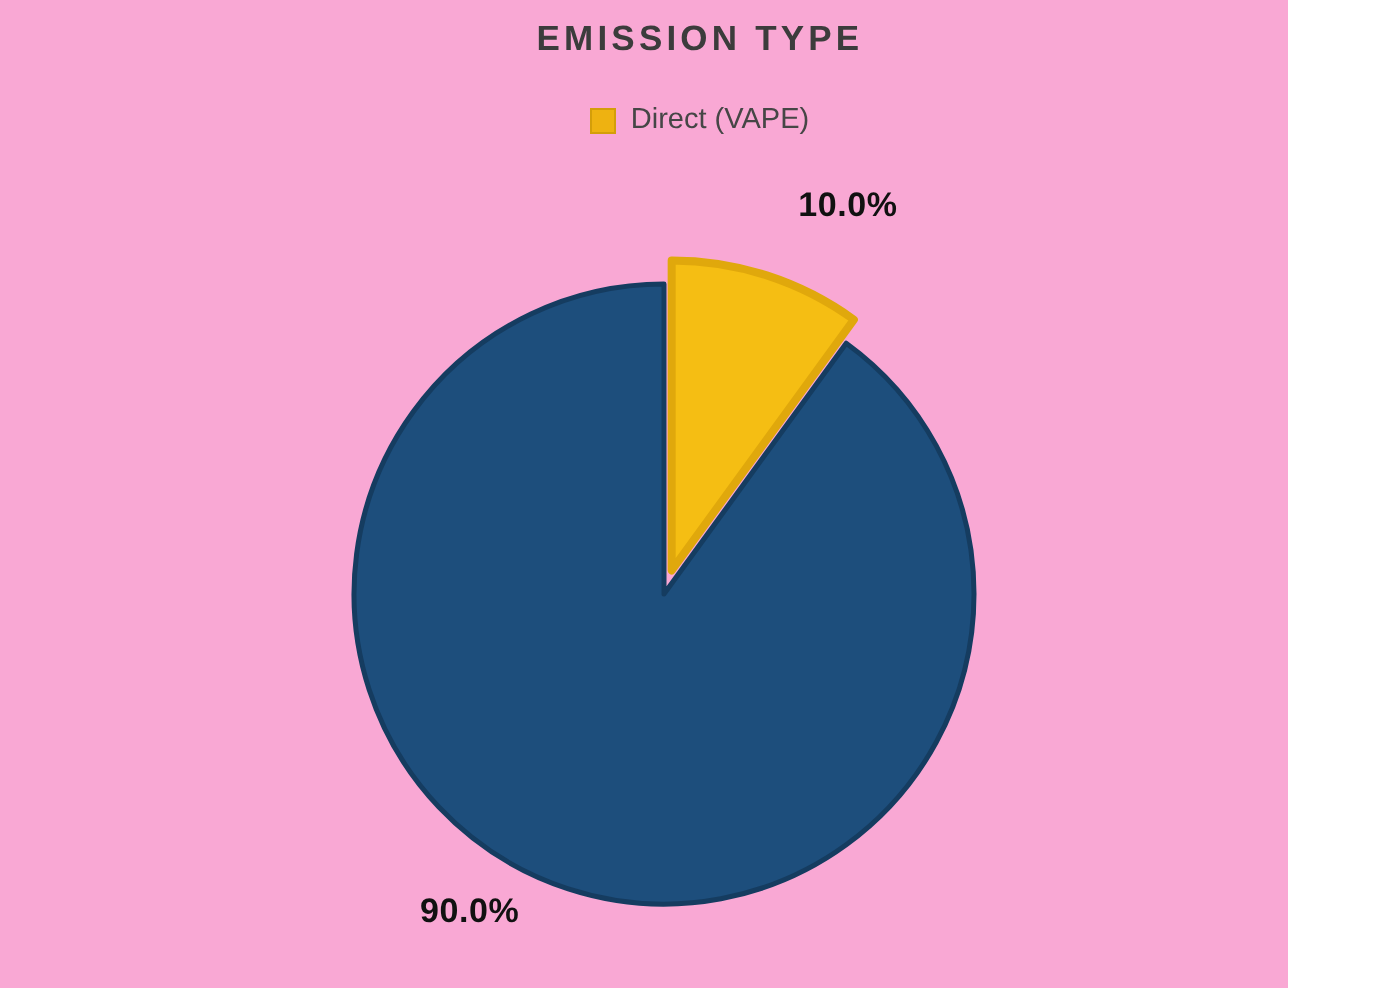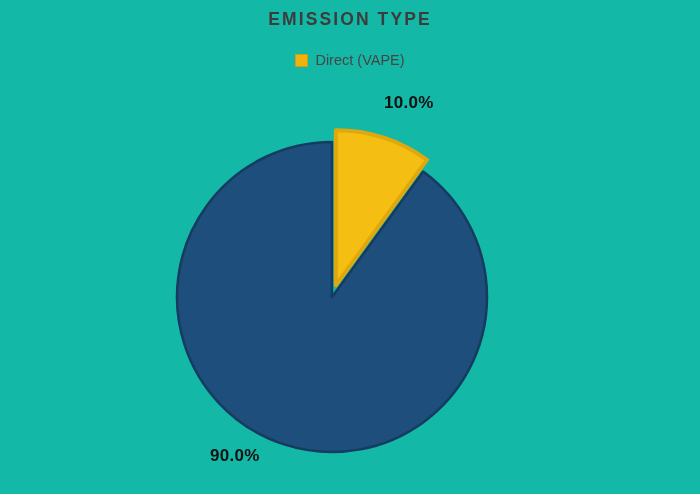--- a/index.html
+++ b/index.html
@@ -11,23 +11,23 @@
     height: 494px;
     background: #ffffff;
     font-family: "Liberation Sans", sans-serif;
     overflow: hidden;
     position: relative;
   }
   #chart-root {
     position: absolute;
     left: 0;
     top: 0;
-    width: 700px;
+    width: 644px;
     height: 494px;
-    background: #14b8a6;
+    background: #f9a8d4;
   }
   
   #chart-title {
     position: absolute;
     left: 0;
     top: 9px;
     width: 700px;
     text-align: center;
     font-size: 17.5px;
     font-weight: 600;
@@ -83,21 +83,21 @@
     font-size: 17px;
     font-weight: bold;
     color: #111111;
     white-space: nowrap;
     letter-spacing: 0.3px;
   }
   #label-direct {
     left: 384px;
     top: 93px;
     width: 80px;
-    text-align: left;
+    text-align: center;
   }
   #label-indirect {
     left: 210px;
     top: 446px;
     width: 100px;
     text-align: left;
   }
 </style>
 </head>
 <body>

